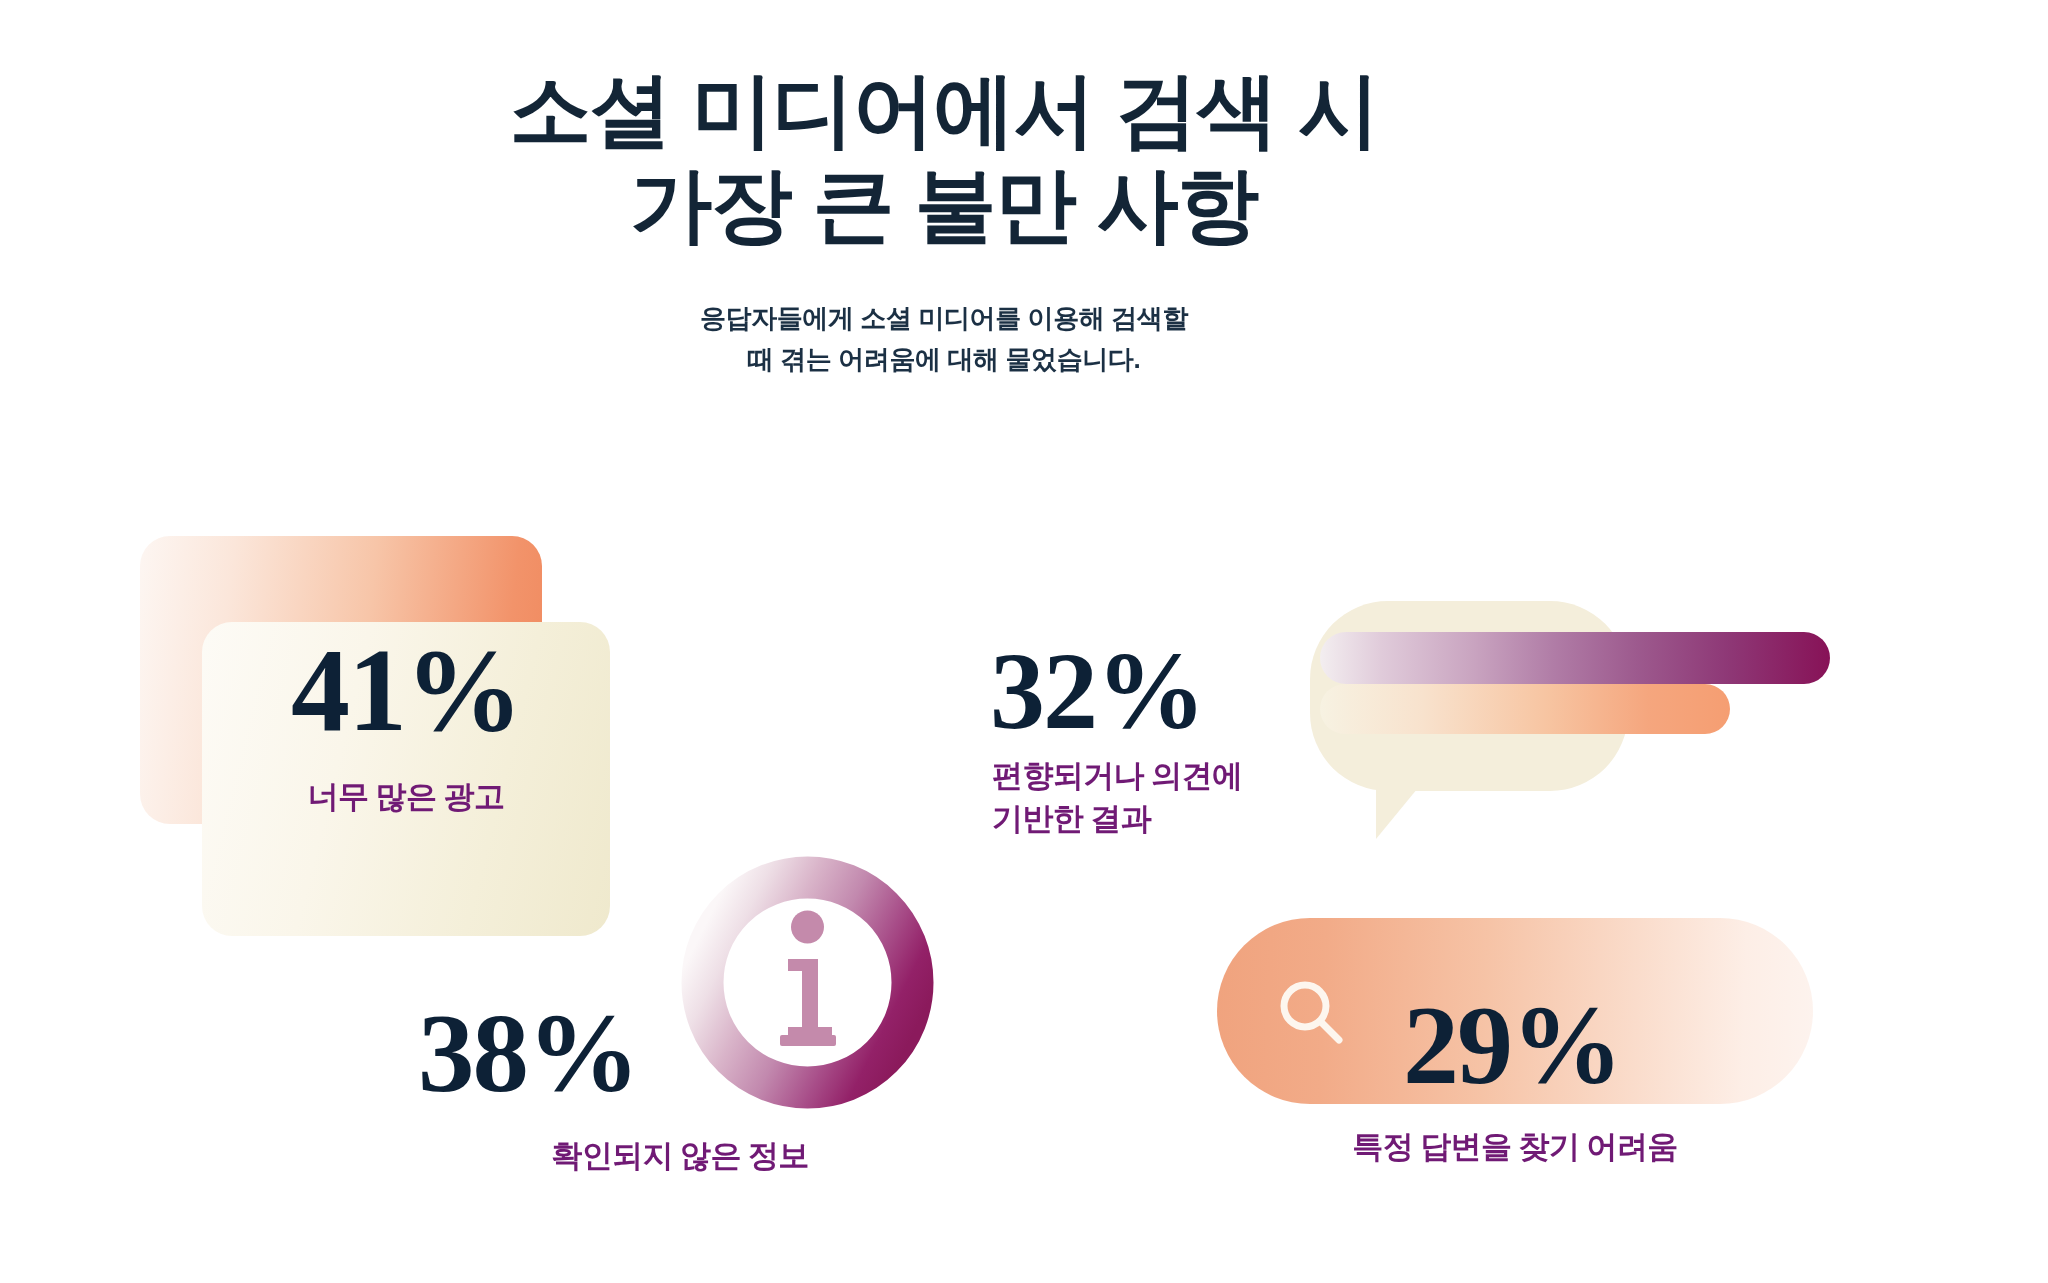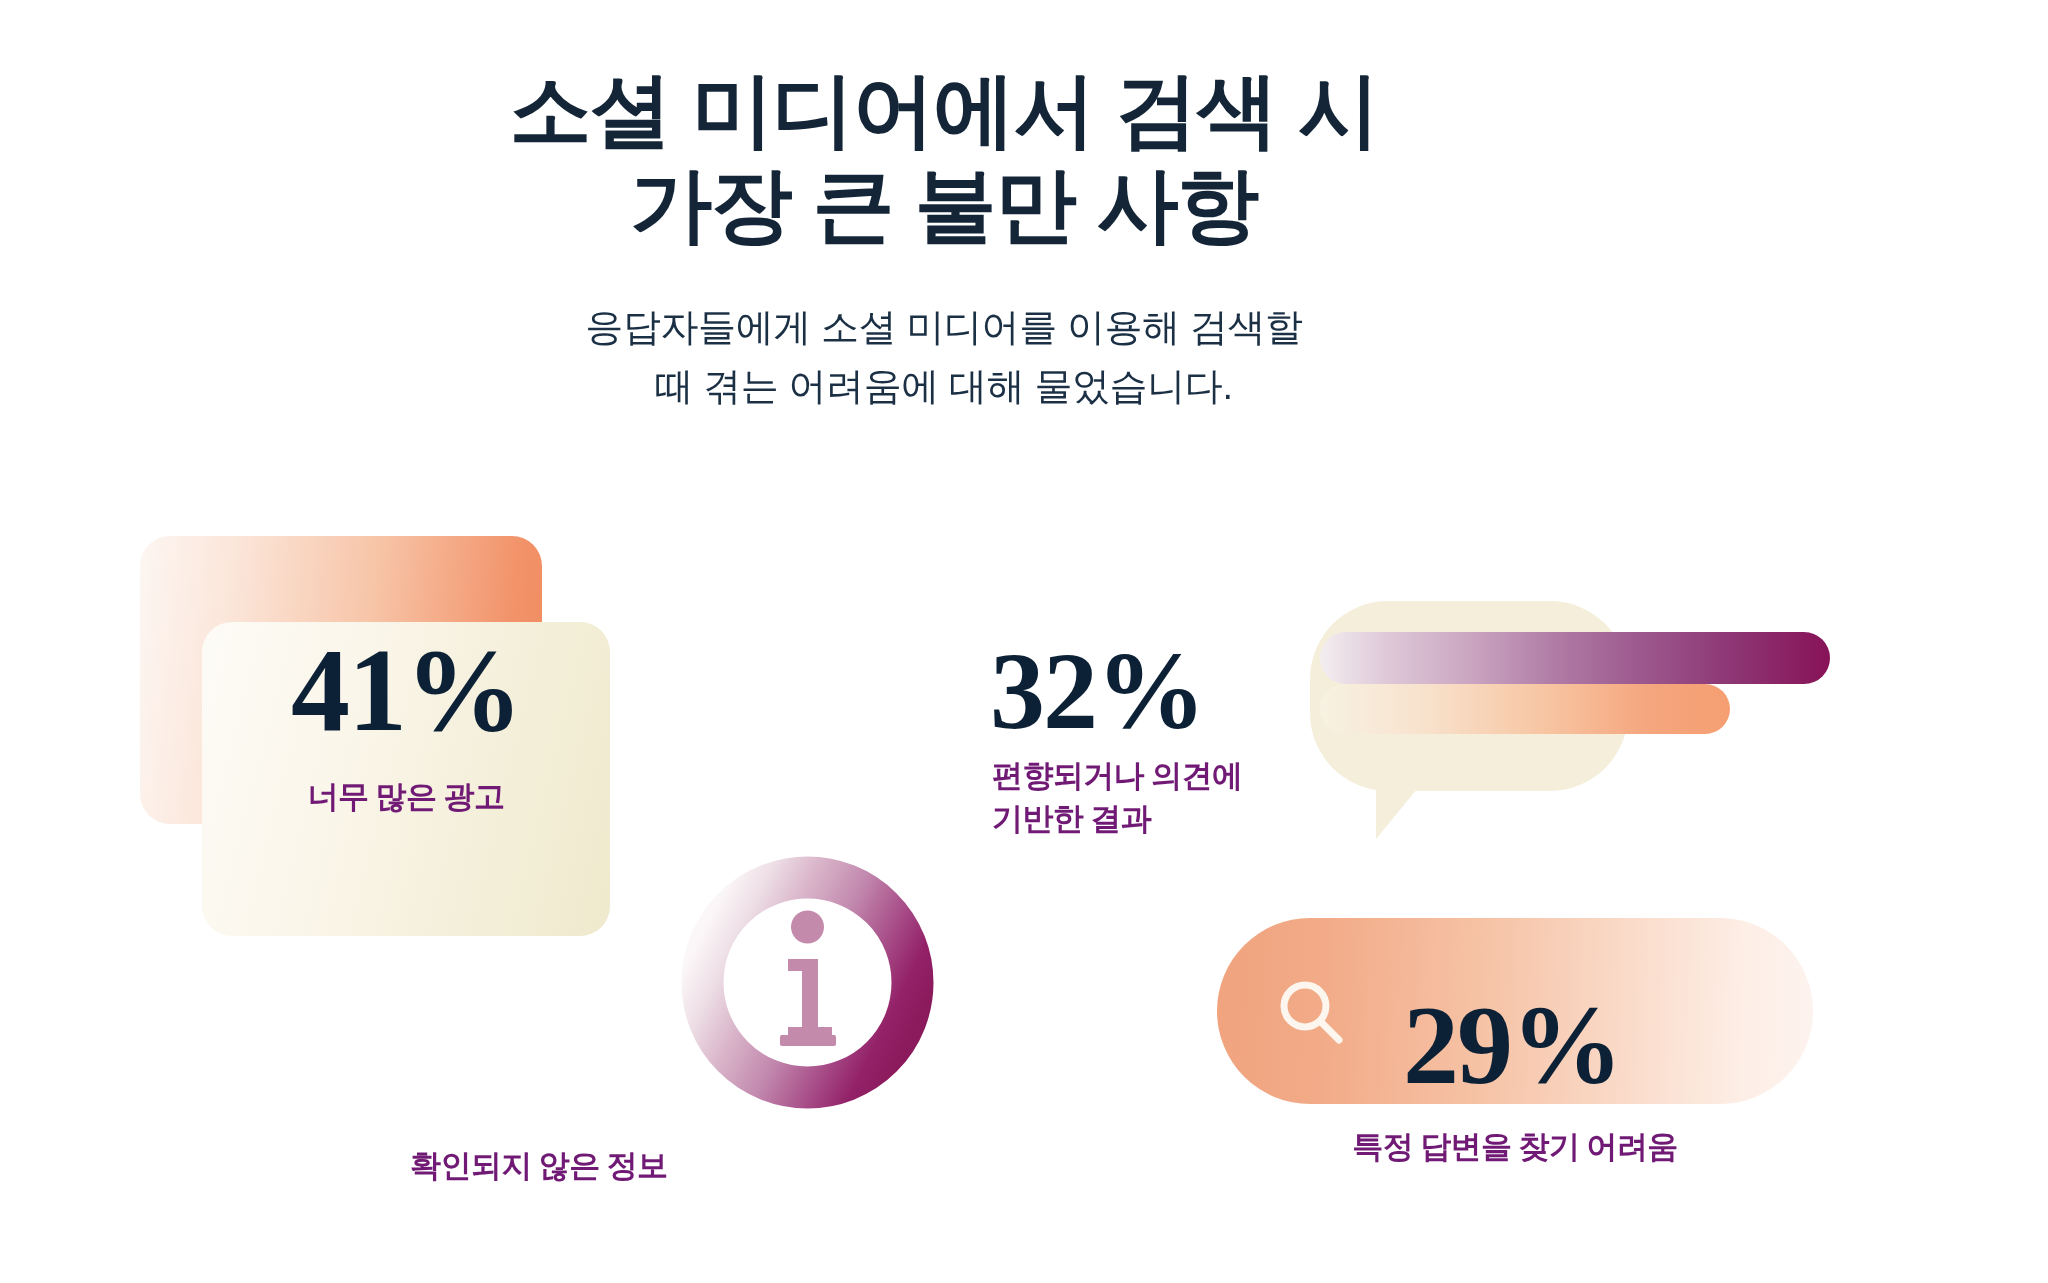--- a/index.html
+++ b/index.html
@@ -32,23 +32,23 @@
     font-weight: 700;
     font-size: 82px;
     line-height: 1.16;
     letter-spacing: -1.5px;
     color: #132536;
     white-space: pre-line;
   }
   #page-subtitle {
     margin: 0;
     padding-top: 46px;
-    font-size: 38px;
+    font-size: 26px;
     line-height: 1.55;
-    font-weight: 400;
+    font-weight: 700;
     color: #1b3044;
     white-space: pre-line;
     letter-spacing: -0.4px;
   }
 
   
   .pct {
     font-family: "Liberation Serif", "DejaVu Serif", serif;
     font-weight: 700;
     color: #0d2136;
@@ -140,22 +140,23 @@
   #info-circle-wrap svg { display: block; }
   #unverified-pct {
     position: absolute;
     left: 8px;
     top: 108px;
     font-size: 113px;
   }
   #unverified-caption {
     position: absolute;
     left: 0;
-    top: 266px;
+    top: 256px;
     width: 540px;
+    text-align: center;
     padding-top: 24px;
   }
 
   
   #stat-bias {
     position: absolute;
     left: 990px;
     top: 585px;
     width: 820px;
     height: 320px;
@@ -301,20 +302,21 @@
       </defs>
       <circle cx="127.5" cy="127.5" r="105" fill="none" stroke="url(#ringGrad)" stroke-width="42"></circle>
 
       <g fill="#c48aab">
         <circle cx="127.5" cy="72" r="16.5"></circle>
         <path d="M108 104 h30 v68 h14 v12 h-44 v-12 h14 v-56 h-14 z"></path>
         <rect x="100" y="180" width="56" height="11" rx="2"></rect>
       </g>
     </svg>
   </div>
+  <div id="unverified-pct" class="pct">38%</div>
   <div id="unverified-caption" class="caption">확인되지 않은 정보</div>
 </div>
 
 <div id="stat-bias">
   <div id="bubble"></div>
   <div id="bubble-tail"></div>
   <div id="bar-purple"></div>
   <div id="bar-orange"></div>
   <div id="bias-pct" class="pct">32%</div>
   <div id="bias-caption" class="caption">편향되거나 의견에

